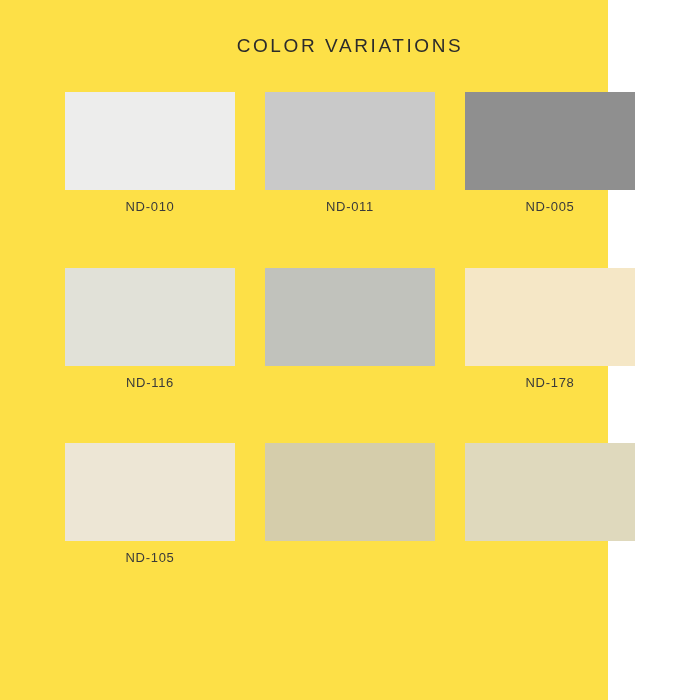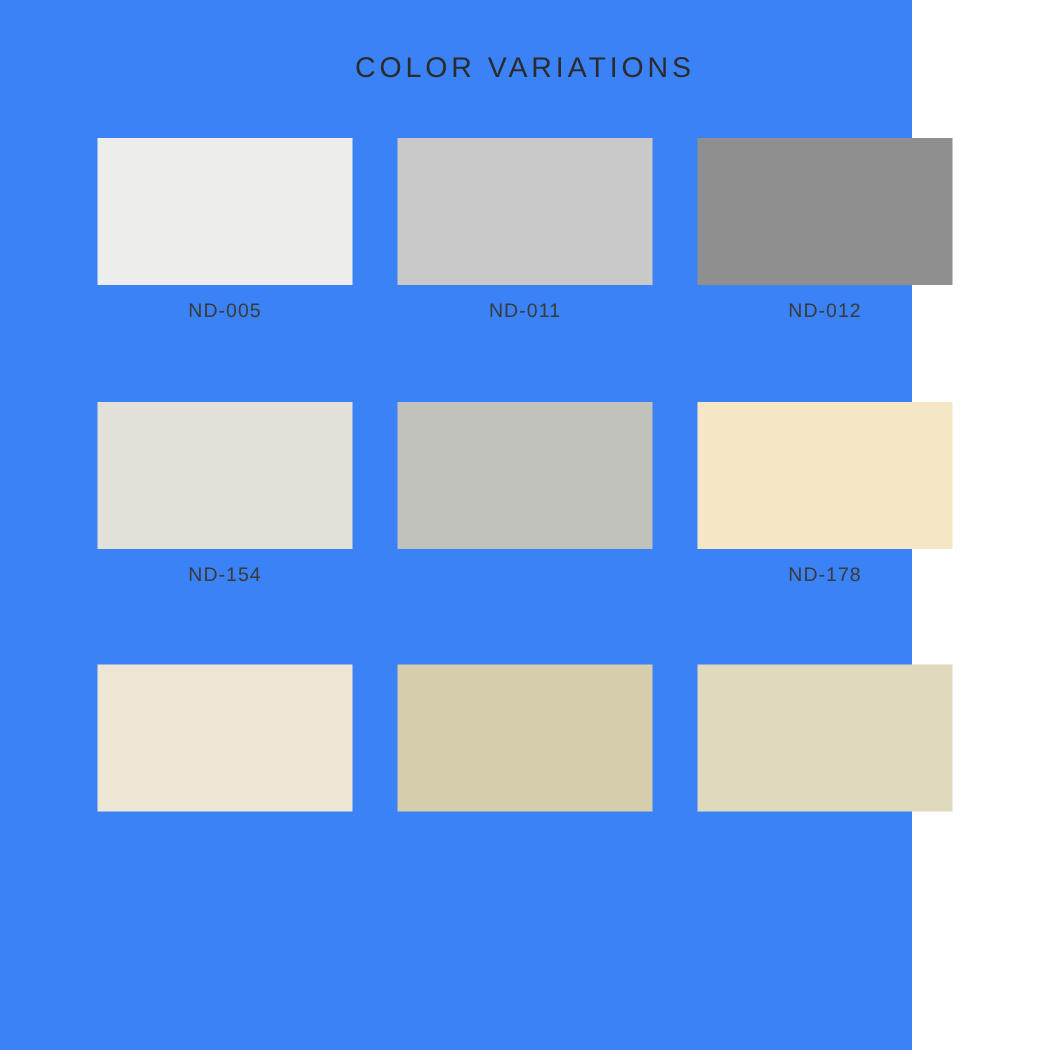--- a/index.html
+++ b/index.html
@@ -12,21 +12,21 @@
     width: 700px;
     height: 700px;
     overflow: hidden;
     font-family: "Liberation Sans", "DejaVu Sans", sans-serif;
     -webkit-font-smoothing: antialiased;
   }
   .page {
     position: relative;
     width: 608px;
     height: 700px;
-    background: #3b82f6;
+    background: #fde047;
     box-sizing: border-box;
   }
   .chart-title {
     position: absolute;
     top: 36px;
     left: 0;
     width: 700px;
     text-align: center;
     font-size: 19px;
     font-weight: 400;
@@ -68,43 +68,44 @@
 </head>
 <body>
 
 <div class="page">
 
   <div class="chart-title">COLOR VARIATIONS</div>
 
   <div class="swatch-grid">
       <div class="swatch-cell">
         <div class="swatch-chip" style="background-color: rgb(237, 237, 236);"></div>
-        <div class="swatch-label">ND-005</div>
+        <div class="swatch-label">ND-010</div>
       </div>
       <div class="swatch-cell">
         <div class="swatch-chip" style="background-color: rgb(201, 201, 201);"></div>
         <div class="swatch-label">ND-011</div>
       </div>
       <div class="swatch-cell">
         <div class="swatch-chip" style="background-color: rgb(143, 143, 143);"></div>
-        <div class="swatch-label">ND-012</div>
+        <div class="swatch-label">ND-005</div>
       </div>
       <div class="swatch-cell">
         <div class="swatch-chip" style="background-color: rgb(225, 225, 216);"></div>
-        <div class="swatch-label">ND-154</div>
+        <div class="swatch-label">ND-116</div>
       </div>
       <div class="swatch-cell">
         <div class="swatch-chip" style="background-color: rgb(193, 194, 188);"></div>
       </div>
       <div class="swatch-cell">
         <div class="swatch-chip" style="background-color: rgb(245, 231, 198);"></div>
         <div class="swatch-label">ND-178</div>
       </div>
       <div class="swatch-cell">
         <div class="swatch-chip" style="background-color: rgb(237, 230, 213);"></div>
+        <div class="swatch-label">ND-105</div>
       </div>
       <div class="swatch-cell">
         <div class="swatch-chip" style="background-color: rgb(213, 205, 171);"></div>
       </div>
       <div class="swatch-cell">
         <div class="swatch-chip" style="background-color: rgb(223, 217, 189);"></div>
       </div>
     </div>
 
 </div>

